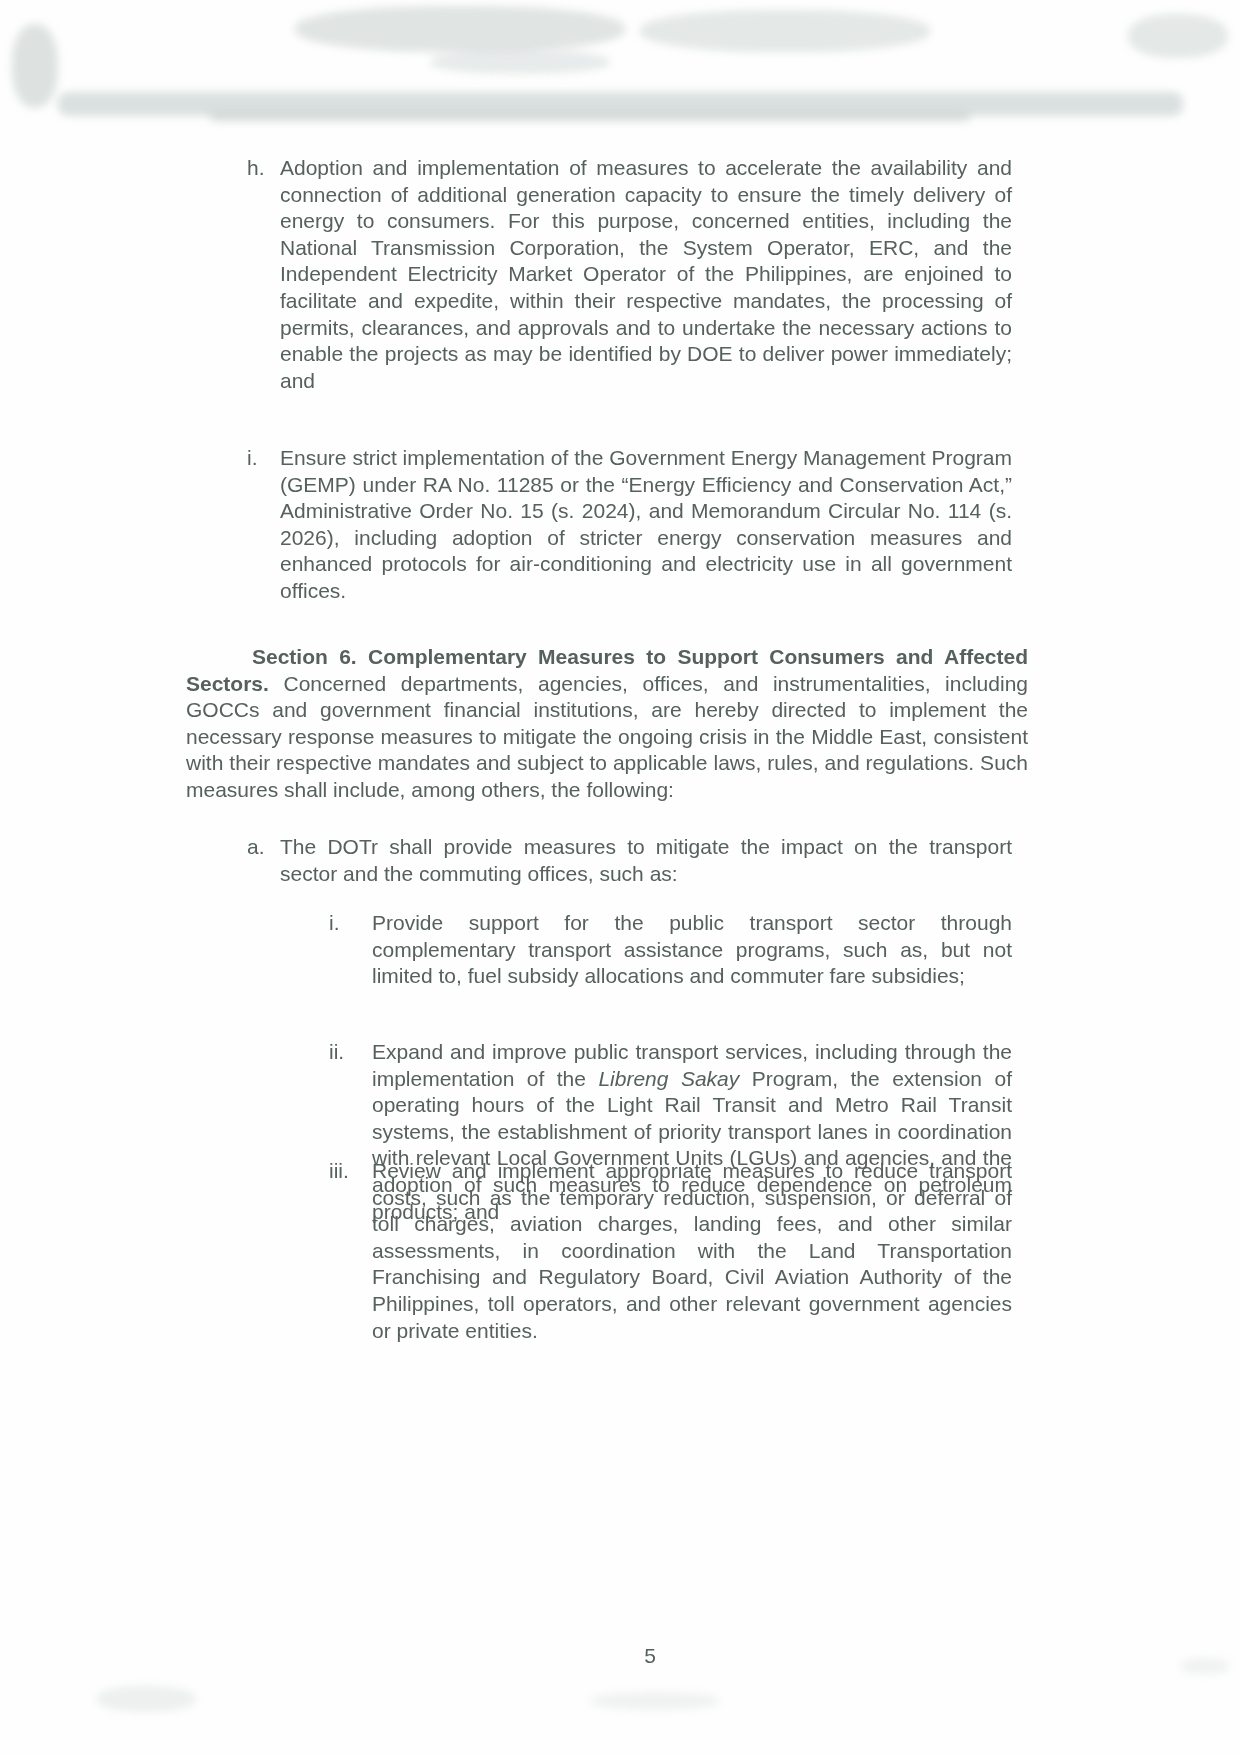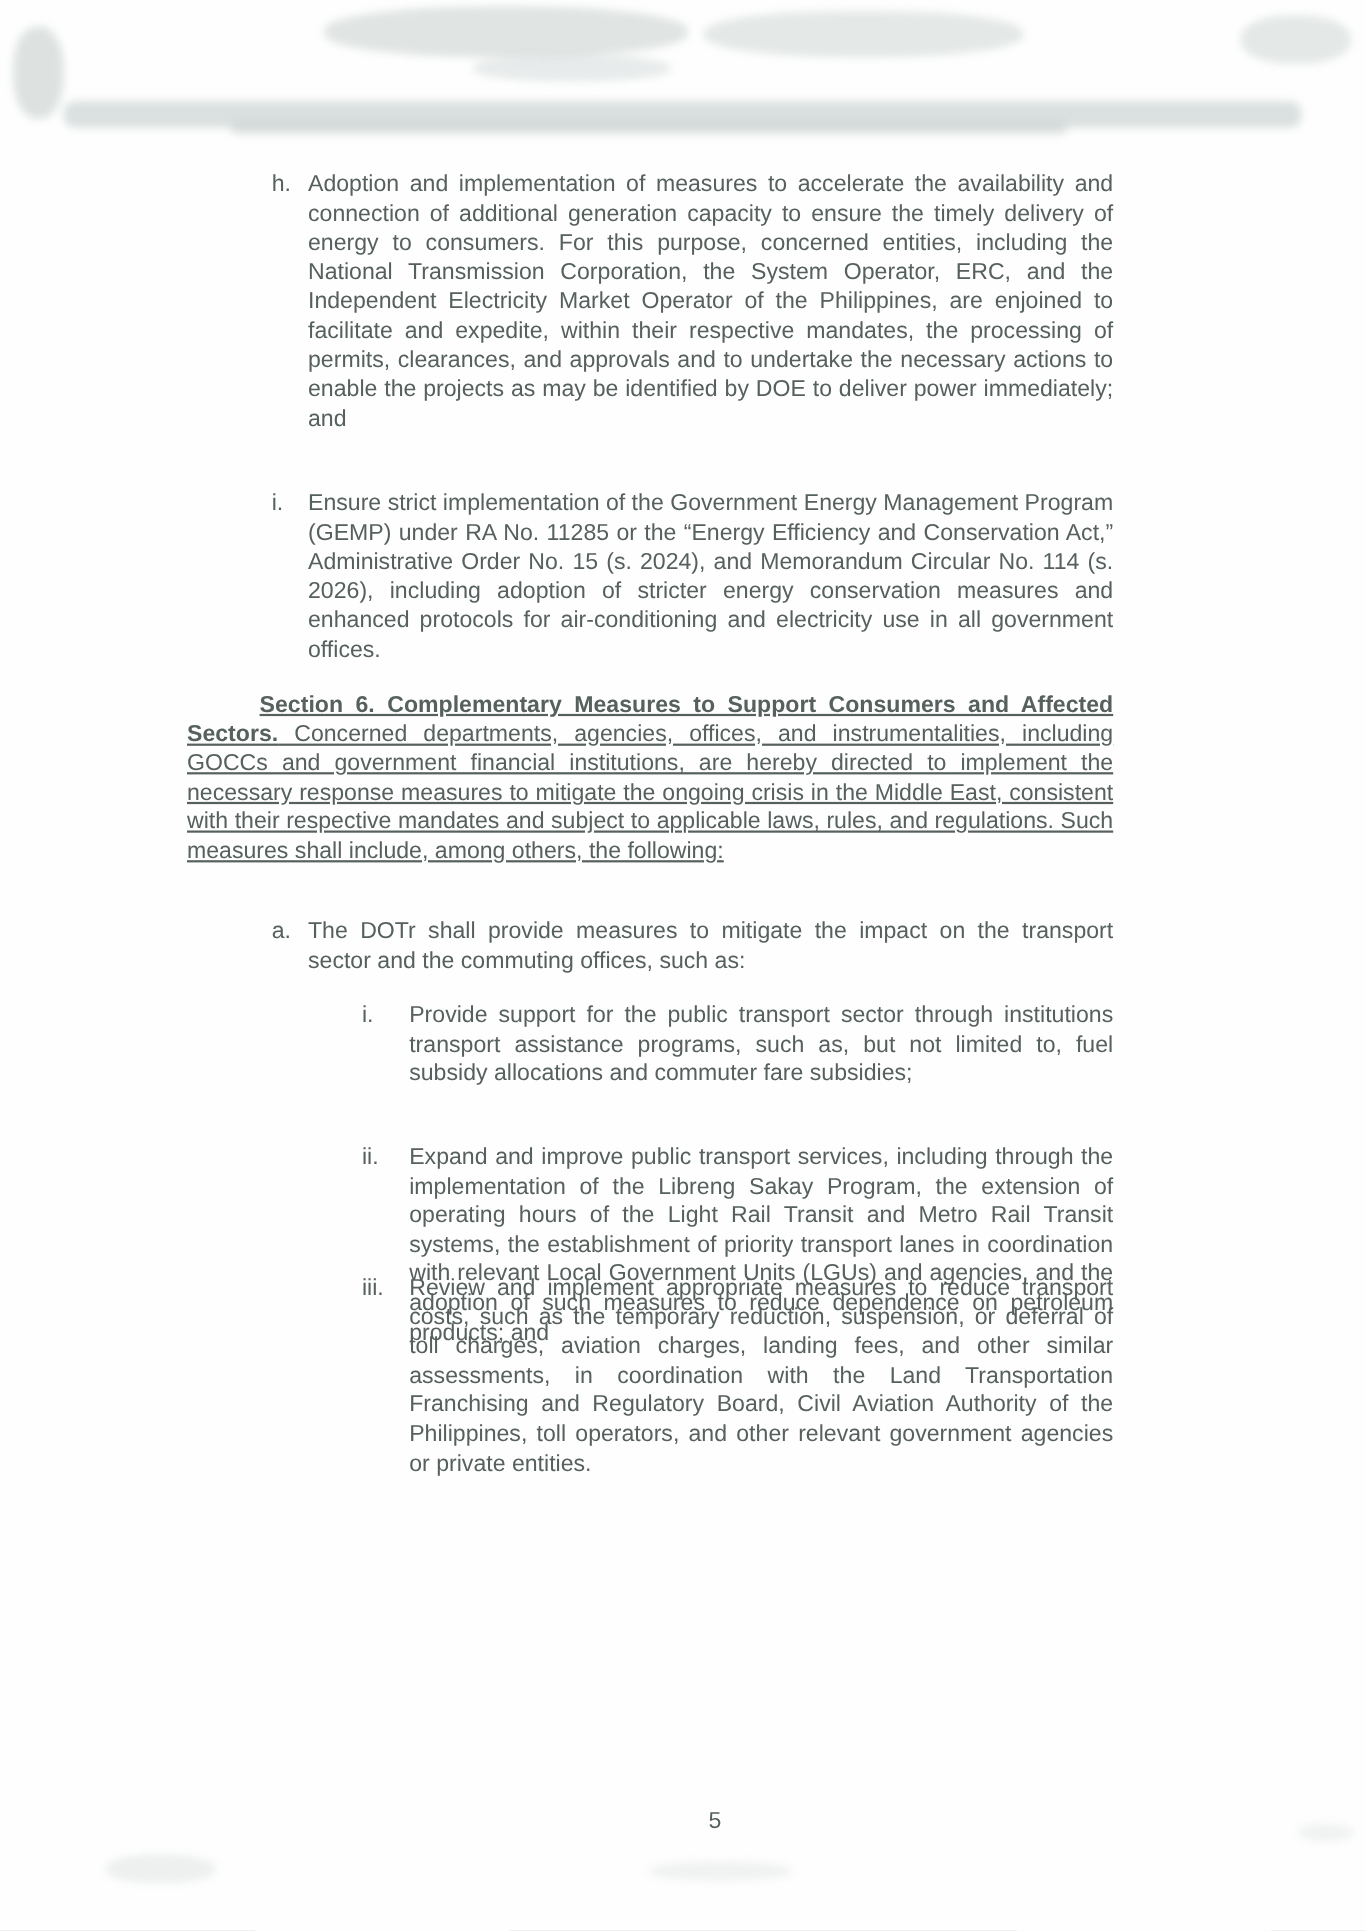--- a/index.html
+++ b/index.html
@@ -10,27 +10,27 @@
     font-family:"Liberation Sans", sans-serif;
     color:#56615e;
     overflow:hidden;
   }
   .block{position:absolute;font-size:21px;line-height:26.6px;}
   
   .outer{left:247px;width:765px;display:flex;}
   .outer .marker{flex:0 0 33px;}
   .outer .txt{flex:1;margin:0;text-align:justify;}
   
-  .section-par{left:170px;width:842px;text-align:justify;text-indent:66px;margin:0;text-decoration:underline;}
+  .section-par{left:170px;width:842px;text-align:justify;text-indent:66px;margin:16px;}
   .bold{font-weight:bold;}
   
   .inner{left:329px;width:683px;display:flex;}
   .inner .marker{flex:0 0 43px;}
   .inner .txt{flex:1;margin:0;text-align:justify;}
-  .italic{}
+  .italic{font-style:italic;}
   .page-number{position:absolute;top:1644px;left:170px;width:960px;text-align:center;font-size:21px;}
   
   .art{position:absolute;filter:blur(4px);border-radius:45%;pointer-events:none;}
   .art-band{left:58px;top:92px;width:1125px;height:24px;background:rgba(150,166,163,0.34);border-radius:10px;}
   .art-band2{left:210px;top:112px;width:760px;height:10px;background:rgba(150,166,163,0.28);border-radius:8px;}
   .art-blob1{left:295px;top:6px;width:330px;height:46px;background:rgba(155,170,167,0.30);}
   .art-blob2{left:640px;top:10px;width:290px;height:42px;background:rgba(155,170,167,0.26);}
   .art-blob3{left:430px;top:50px;width:180px;height:24px;background:rgba(155,170,167,0.22);}
   .art-corner{left:12px;top:24px;width:46px;height:84px;background:rgba(152,168,165,0.32);}
   .art-right{left:1128px;top:14px;width:100px;height:44px;background:rgba(155,170,167,0.26);}
@@ -68,21 +68,21 @@
     <span class="bold">Section 6. Complementary Measures to Support Consumers and Affected Sectors.</span><span> Concerned departments, agencies, offices, and instrumentalities, including GOCCs and government financial institutions, are hereby directed to implement the necessary response measures to mitigate the ongoing crisis in the Middle East, consistent with their respective mandates and subject to applicable laws, rules, and regulations. Such measures shall include, among others, the following:</span>
   </p>
 
   <div class="block outer" style="top:834px;">
     <span class="marker">a.</span>
     <p class="txt">The DOTr shall provide measures to mitigate the impact on the transport sector and the commuting offices, such as:</p>
   </div>
 
   <div class="block inner" style="top:910px;">
     <span class="marker">i.</span>
-    <p class="txt">Provide support for the public transport sector through institutions transport assistance programs, such as, but not limited to, fuel subsidy allocations and commuter fare subsidies;</p>
+    <p class="txt">Provide support for the public transport sector through complementary transport assistance programs, such as, but not limited to, fuel subsidy allocations and commuter fare subsidies;</p>
   </div>
 
   <div class="block inner" style="top:1014px;margin-top:25px;">
     <span class="marker">ii.</span>
     <p class="txt"><span>Expand and improve public transport services, including through the implementation of the </span><span class="italic">Libreng Sakay</span><span> Program, the extension of operating hours of the Light Rail Transit and Metro Rail Transit systems, the establishment of priority transport lanes in coordination with relevant Local Government Units (LGUs) and agencies, and the adoption of such measures to reduce dependence on petroleum products; and</span></p>
   </div>
 
   <div class="block inner" style="top:1158px;">
     <span class="marker">iii.</span>
     <p class="txt">Review and implement appropriate measures to reduce transport costs, such as the temporary reduction, suspension, or deferral of toll charges, aviation charges, landing fees, and other similar assessments, in coordination with the Land Transportation Franchising and Regulatory Board, Civil Aviation Authority of the Philippines, toll operators, and other relevant government agencies or private entities.</p>

